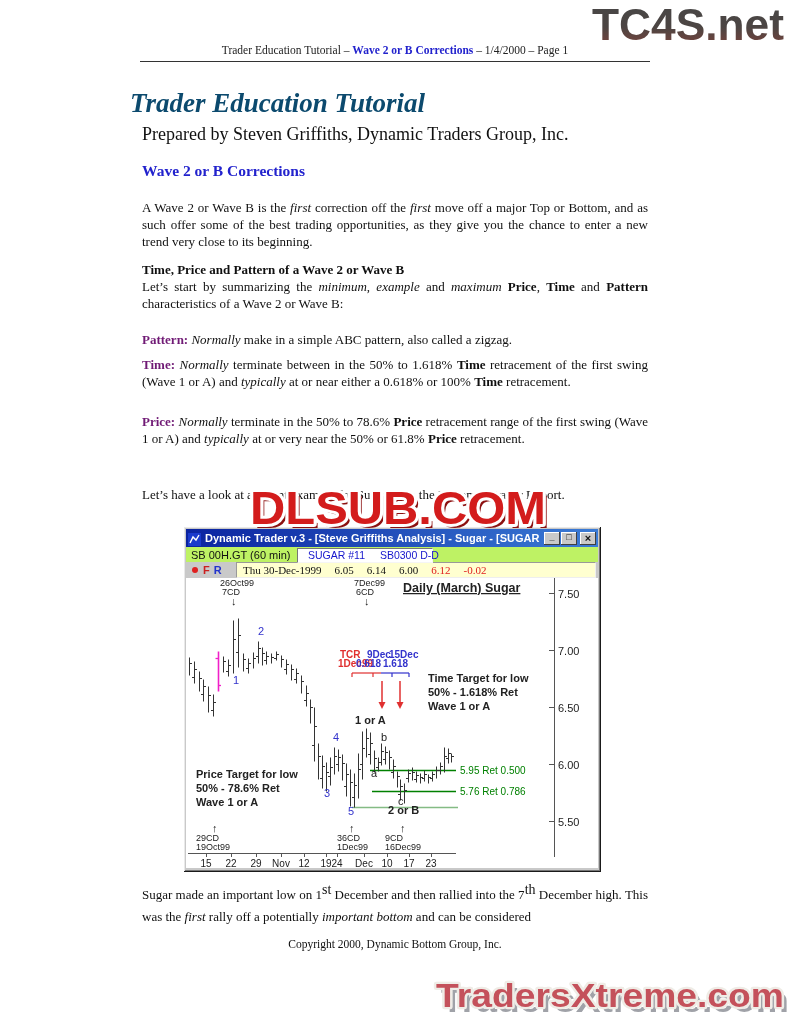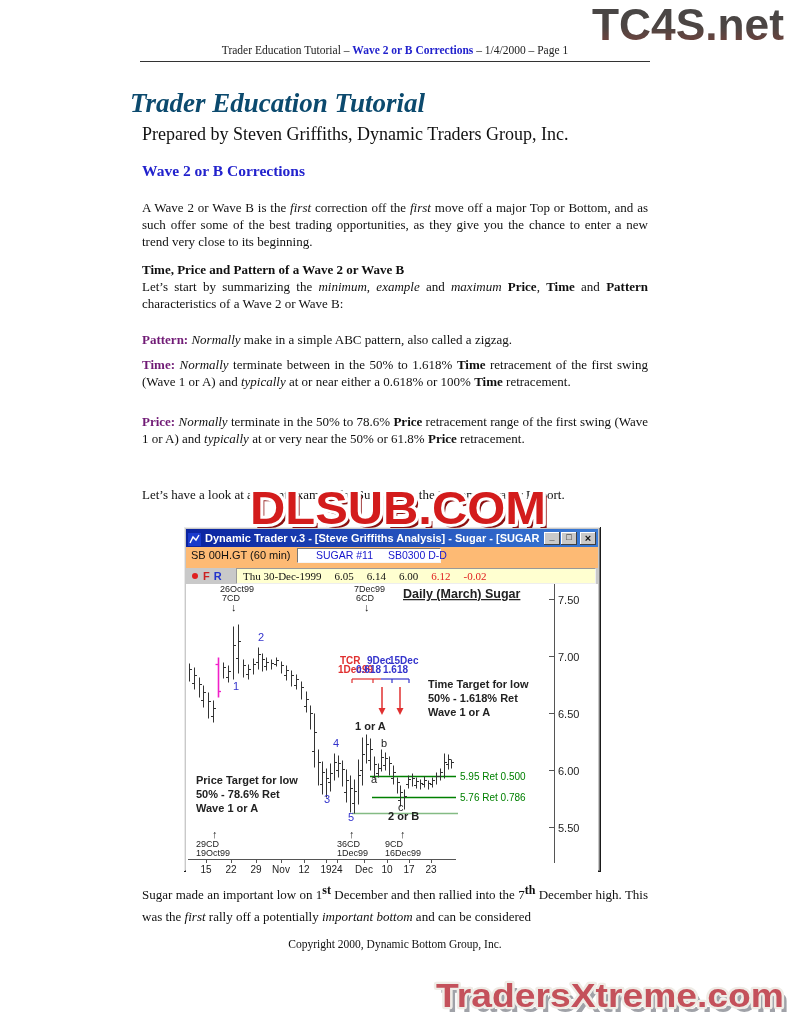--- a/index.html
+++ b/index.html
@@ -2,21 +2,21 @@
 <html><head>
 <meta charset="utf-8">
 <style>
   html,body{margin:0;padding:0;background:#888;}
   #page{position:relative;width:791px;height:1024px;background:#ffffff;overflow:hidden;
         font-family:"Liberation Serif",serif;color:#111;}
   .abs{position:absolute;}
   .ser{font-family:"Liberation Serif",serif;font-size:13px;line-height:17px;text-align:justify;color:#101010;}
   .blue{color:#2222cd;}
   .lead{color:#701a75;font-weight:bold;}
-  sup{font-size:12px;line-height:0;font-weight:bold;}
+  sup{font-size:14px;line-height:0;}
   
   #hdrline{left:140px;top:44px;width:510px;text-align:center;font-size:11.5px;color:#222;}
   #hdr-rule{left:140px;top:61px;width:510px;border-top:1.6px solid #333;height:0;}
   #doc-title{left:130px;top:88px;font-size:27px;font-weight:bold;font-style:italic;color:#0c4a6e;}
   #byline{left:142px;top:126px;font-size:18px;}
   #sec-head{left:142px;top:162px;font-size:15.5px;font-weight:bold;color:#2222cd;}
   #p-intro{left:142px;top:199px;width:506px;}
   #sub-head{left:142px;top:261px;width:506px;font-weight:bold;font-size:13px;}
   #p-summary{left:142px;top:278px;width:506px;}
   #p-pattern{left:142px;top:331px;width:506px;}
@@ -29,25 +29,25 @@
   #win{left:183px;top:526px;width:418px;height:346px;background:#c9c9c9;box-sizing:border-box;padding:3px;
        box-shadow:inset 1px 1px 0 #ffffff, inset -1px -1px 0 #1a1a1a, inset 2px 2px 0 #e9e9e9, inset -2px -2px 0 #777;
        font-family:"Liberation Sans",sans-serif;}
   #titlebar{height:18px;background:linear-gradient(90deg,#0b23a0,#3a7bd5);display:flex;align-items:center;padding:0 2px;}
   #titlebar .wicon{width:13px;height:13px;margin-right:4px;flex:none;}
   #titlebar .wtitle{flex:1;color:#fff;font-weight:bold;font-size:11px;white-space:nowrap;overflow:hidden;}
   .wbtn{flex:none;width:16px;height:13px;margin-left:1px;background:#c9c9c9;text-align:center;
         box-shadow:inset -1px -1px 0 #404040, inset 1px 1px 0 #fff;font-size:9px;font-weight:bold;color:#111;
         line-height:11px;cursor:default;}
   .wbtn.close{margin-left:3px;font-size:11px;line-height:12px;}
-  #symrow{position:relative;height:21px;background:#fdba74;}
+  #symrow{position:relative;height:15px;background:#bef264;}
   #symrow .symleft{position:absolute;left:5px;top:2px;font-size:11px;color:#111;}
   #symbox{position:absolute;left:111px;top:1px;width:124px;height:13px;background:#fff;
           border:1px solid;border-color:#777 #f5f5f5 #f5f5f5 #777;font-size:10.5px;color:#1515cc;
-          white-space:nowrap;padding-left:18px;}
+          white-space:nowrap;padding-left:10px;}
   #symbox .sym2{margin-left:12px;}
   #quoterow{height:16px;display:flex;align-items:stretch;background:#c9c9c9;}
   #qflags{flex:none;width:44px;display:flex;align-items:center;padding-left:6px;}
   #qflags .dot{width:6px;height:6px;border-radius:50%;background:#e02020;margin-right:5px;}
   #qflags .f{color:#cc2020;font-weight:bold;font-size:11px;margin-right:4px;}
   #qflags .r{color:#2233cc;font-weight:bold;font-size:11px;}
   #qyellow{flex:1;background:#ffffd0;border:1px solid;border-color:#999 #eee #eee #999;
            font-size:11px;color:#111;white-space:nowrap;display:flex;align-items:center;margin-right:2px;}
   #qyellow span{margin-left:13px;font-family:Liberation Serif, serif;}
   #qyellow .qdate{margin-left:6px;}

